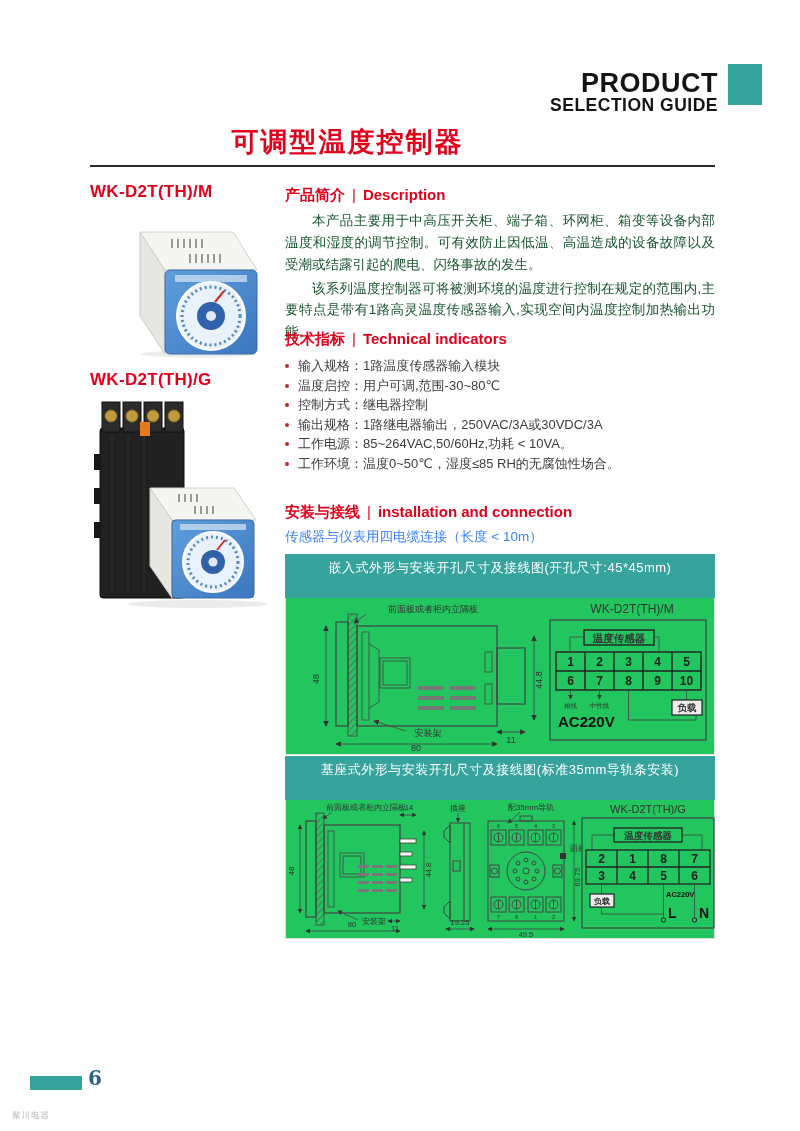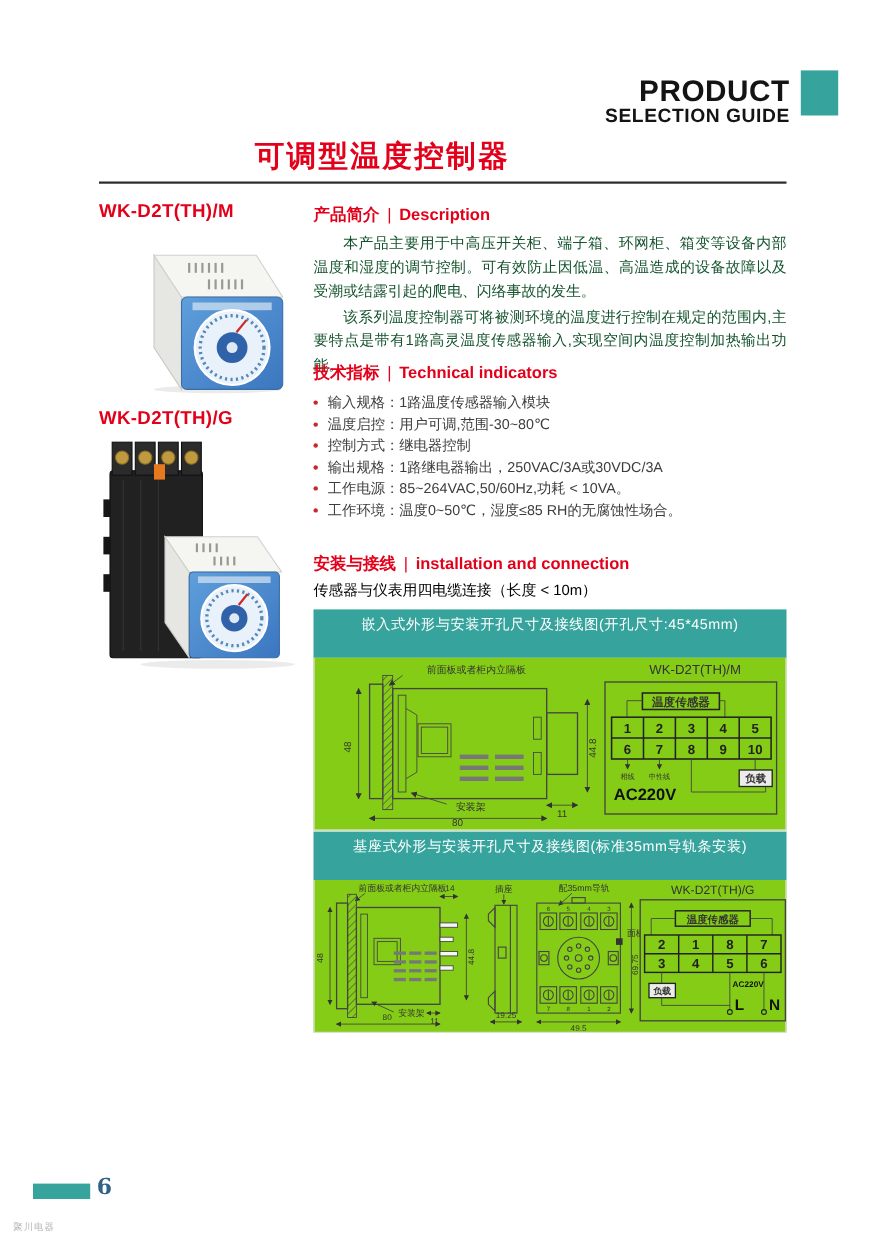--- a/index.html
+++ b/index.html
@@ -22,27 +22,27 @@
   .model-label{left:90px;font-size:17px;font-weight:700;color:#e2001a;letter-spacing:0.3px;}
 
   
   .rcol{left:285px;width:430px;}
   .sec-head{font-size:15px;font-weight:700;color:#e2001a;}
   .sec-head .pipe{margin:0 7px;font-weight:400;}
   .para{font-size:13.5px;line-height:1.62;text-align:justify;text-indent:2em;color:#14532d;margin:0 0 2px 0;}
   .bullets{list-style:none;margin:0;padding:0;}
   .bullets li{position:relative;padding-left:13px;font-size:13px;line-height:19.5px;color:#3d3d3d;}
   .bullets li .dot{position:absolute;left:0;top:8px;width:4px;height:4px;border-radius:50%;background:#c9252b;}
-  .note{font-size:13.5px;color:#000000;}
+  .note{font-size:13.5px;color:#3b82f6;}
 
   
   .dbox{left:285px;width:430px;}
   .dbox .dhead{height:44px;line-height:27px;background:#36a49d;color:#ffffff;
                text-align:center;font-size:13px;letter-spacing:0.5px;}
-  .dbox .dbody{position:relative;background:#84cc16;border:1px solid #e2e2e0;border-top:none;}
+  .dbox .dbody{position:relative;background:#22c55e;border:1px solid #e2e2e0;border-top:none;}
   .dbody svg{position:absolute;}
   svg text{font-family:"Liberation Sans","DejaVu Sans",sans-serif;fill:#333;}
   .dim{font-size:9px;fill:#333;}
   .lbl{font-size:9px;fill:#333;}
   .tnum{font-size:12px;font-weight:700;fill:#222;}
   .outline{fill:none;stroke:#444;stroke-width:1.2;}
   .thin{fill:none;stroke:#444;stroke-width:0.8;}
   .dimline{stroke:#444;stroke-width:0.8;fill:none;}
 
   

